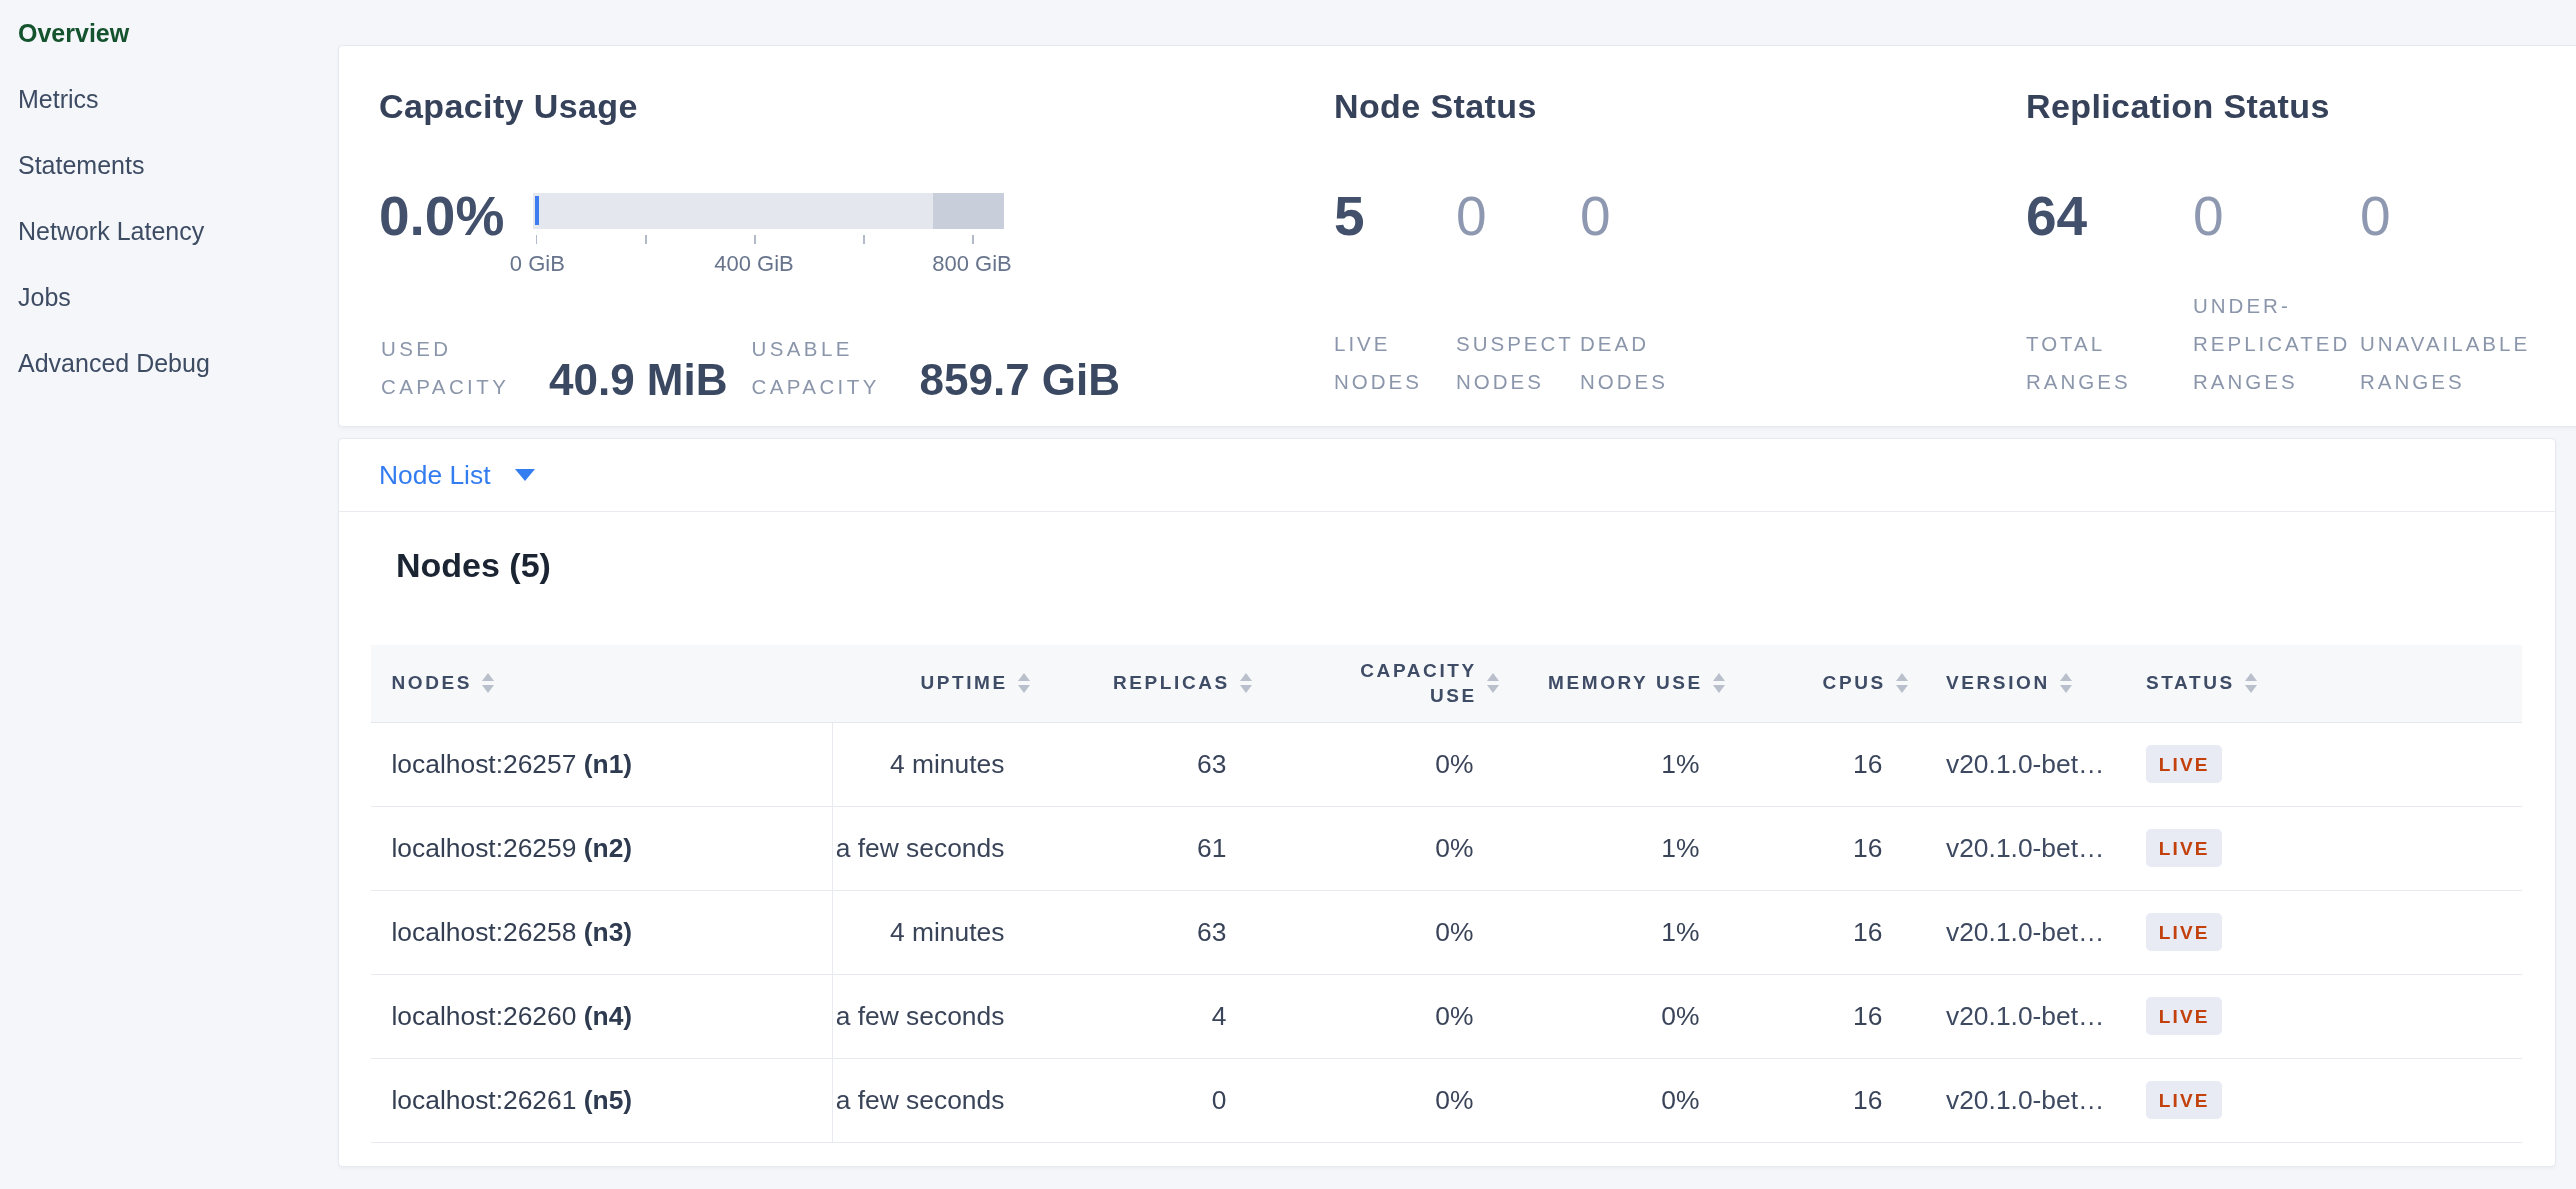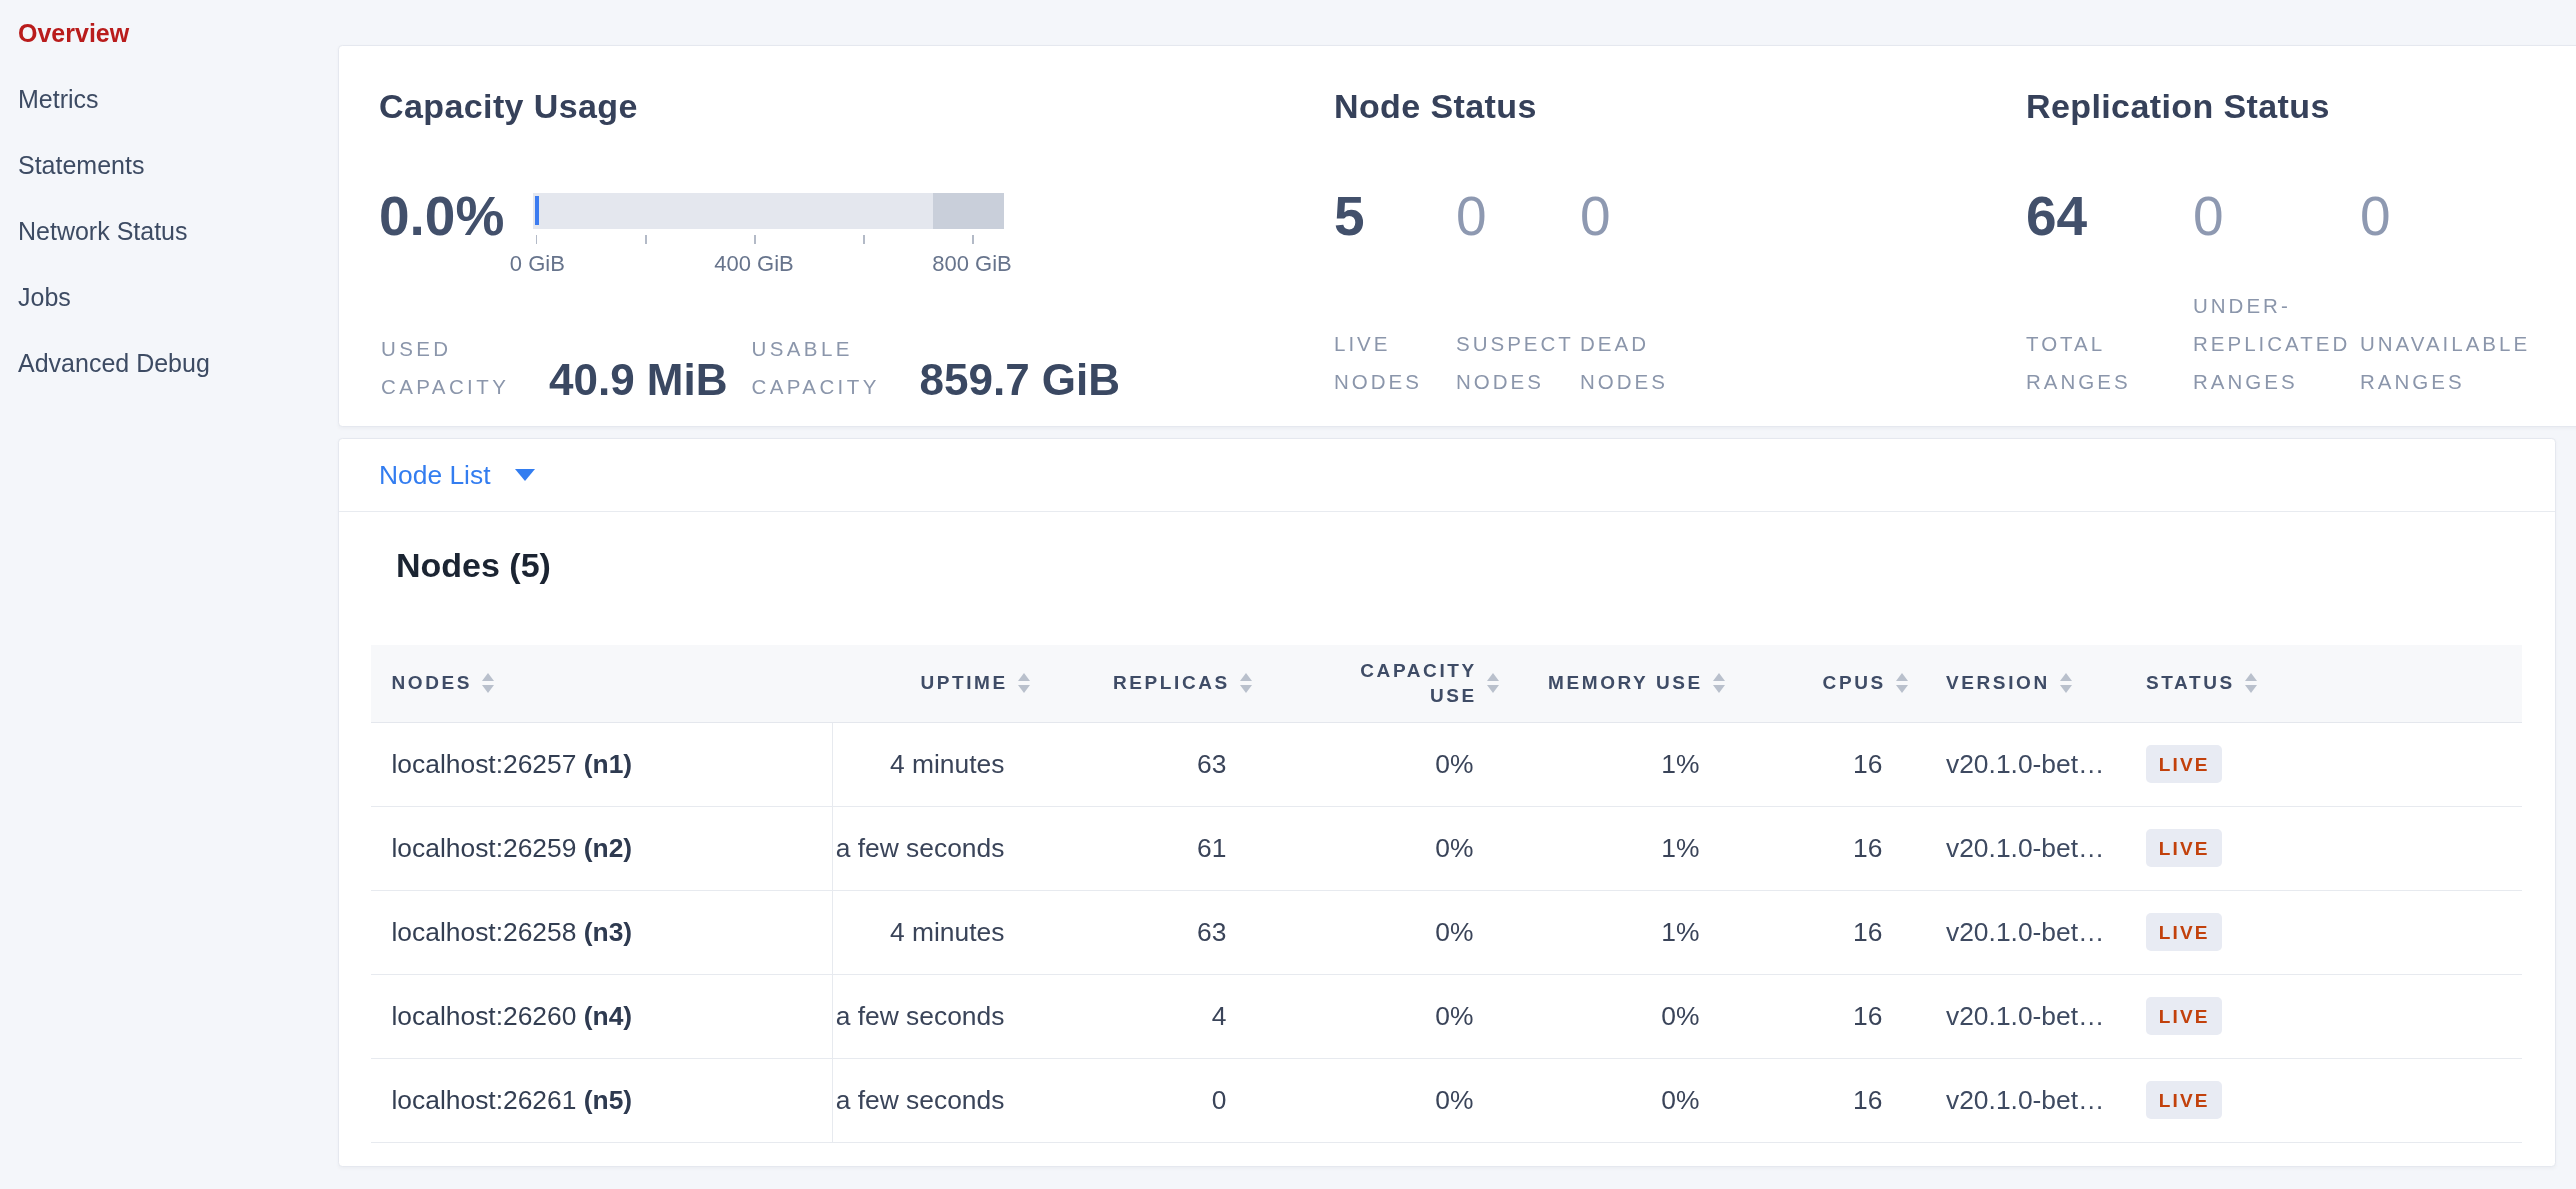--- a/index.html
+++ b/index.html
@@ -9,21 +9,21 @@
     font-family:"Liberation Sans","DejaVu Sans",sans-serif;
     color:#3a4459;
     position:relative;
     overflow:hidden;
   }
 
   
   .sidebar { position:absolute; left:0; top:0; width:338px; height:100%; padding:19px 0 0 18px; }
   .sidebar ul { list-style:none; }
   .side-item { height:66px; font-size:25px; color:#3d4b63; cursor:pointer; white-space:nowrap; }
-  .side-item.active { color:#b91c1c; font-weight:700; }
+  .side-item.active { color:#14532d; font-weight:700; }
 
   
   .card { position:absolute; background:#ffffff; border:0.9px solid #e5e8ef; border-radius:4.3px;
           box-shadow:0 1.7px 3.4px rgba(46,56,77,0.04); }
   #card-summary { left:338px; top:25px;  width:2302px; height:382px;margin-top:20px; }
   #card-nodes   { left:338px; top:438px; width:2218px; height:729px; }
 
   .sec-title { position:absolute; top:41px; font-size:34px; font-weight:600; color:#36415a; letter-spacing:0.4px; white-space:nowrap; }
   #cap-title { left:40px; } #ns-title { left:995px; } #rs-title { left:1687px; }
 
@@ -85,21 +85,21 @@
            letter-spacing:2.1px; padding:9.4px 12.8px; border-radius:5px; line-height:1; }
 </style>
 </head>
 <body>
 
 <nav class="sidebar">
   <ul id="sidebar-list">
       <li class="side-item active">Overview</li>
       <li class="side-item">Metrics</li>
       <li class="side-item">Statements</li>
-      <li class="side-item">Network Status</li>
+      <li class="side-item">Network Latency</li>
       <li class="side-item">Jobs</li>
       <li class="side-item">Advanced Debug</li>
     </ul>
 </nav>
 
 <section class="card" id="card-summary">
 
   <h2 class="sec-title" id="cap-title">Capacity Usage</h2>
   <div class="bignum" id="cap-percent">0.0%</div>
 

